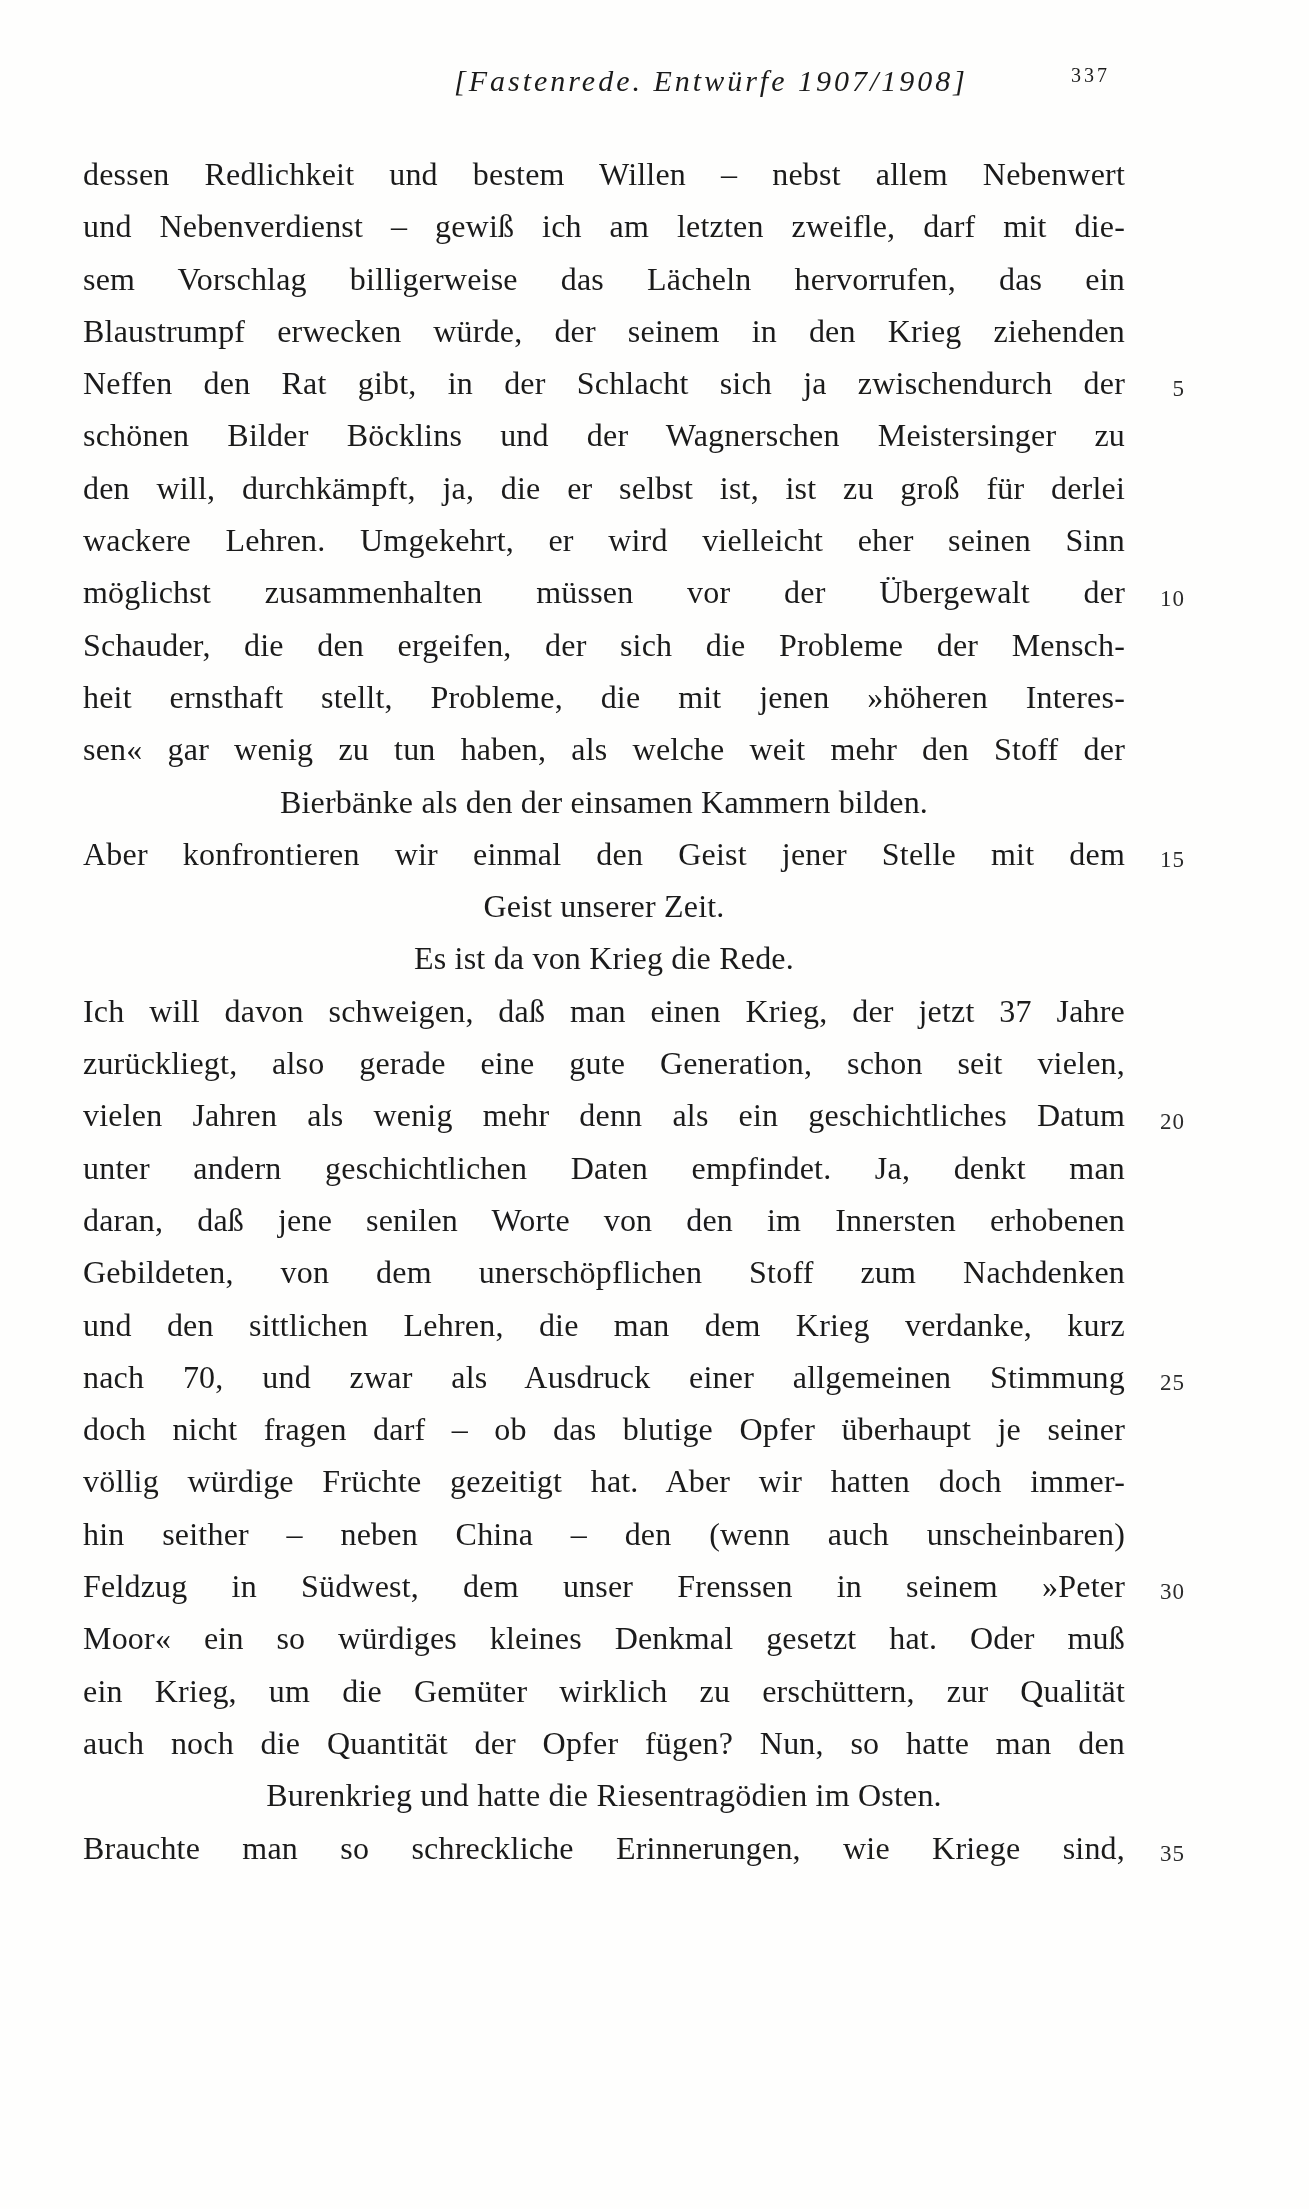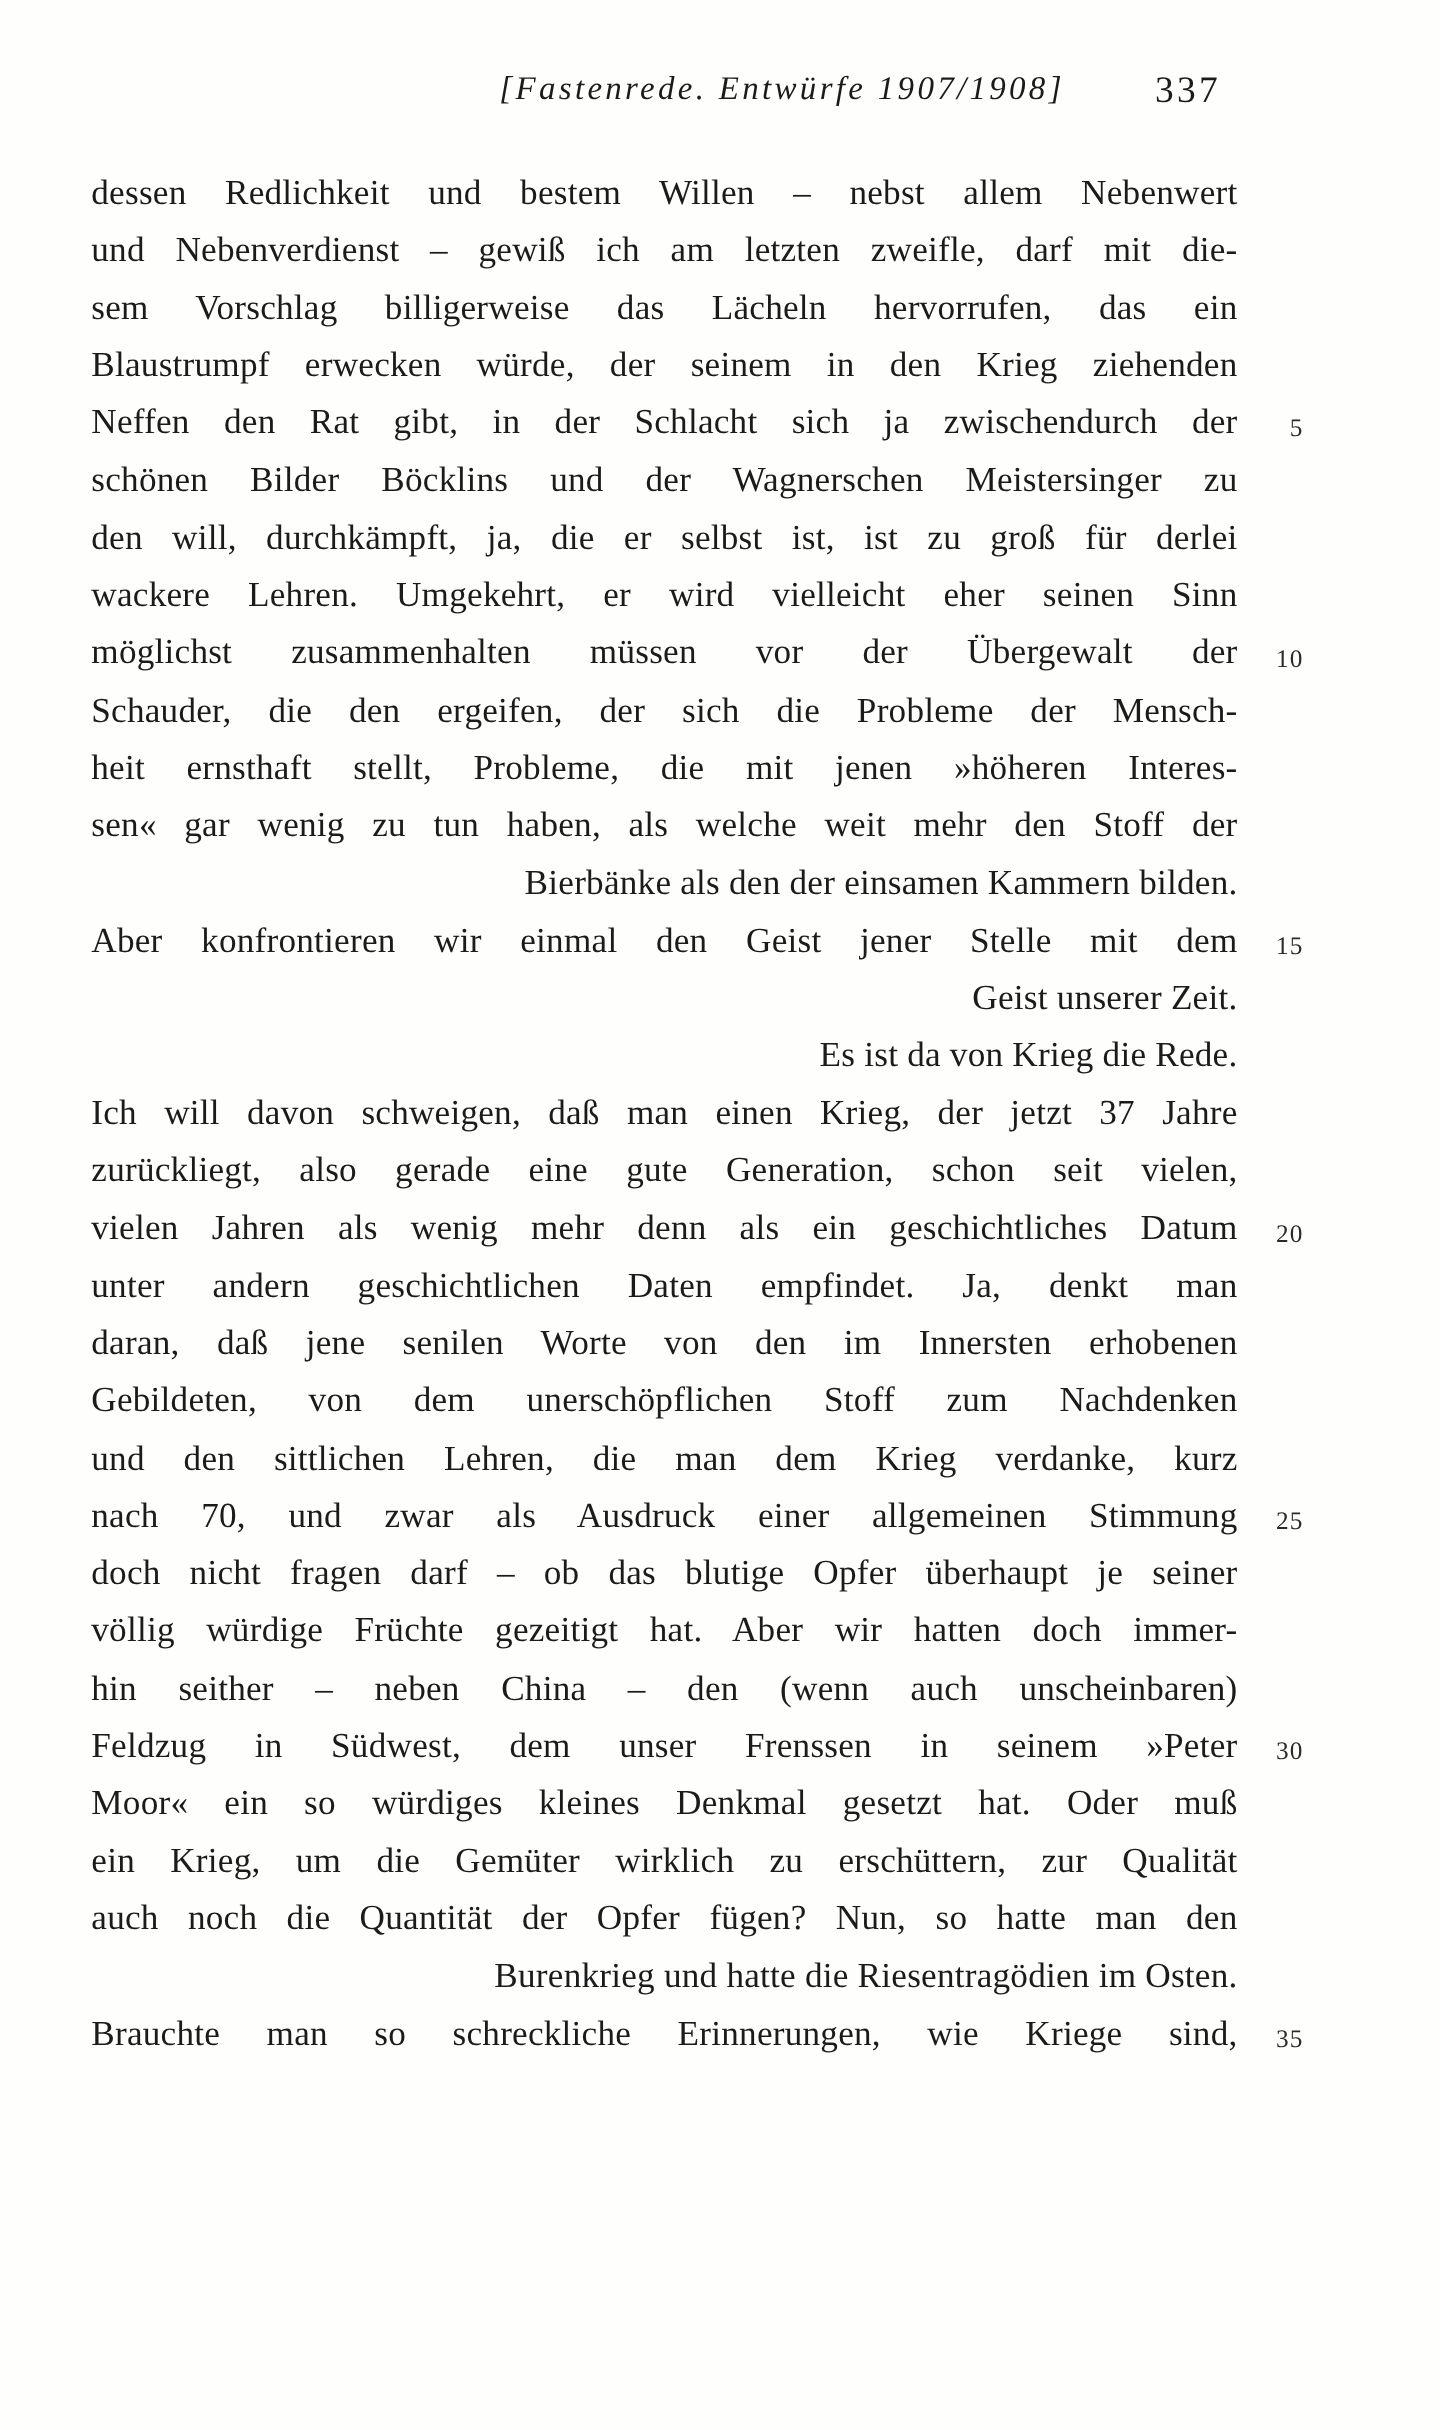--- a/index.html
+++ b/index.html
@@ -29,37 +29,37 @@
     right: 341px;
     font-style: italic;
     font-size: 30px;
     letter-spacing: 3px;
     white-space: nowrap;
   }
   .page-number {
     position: absolute;
     top: 6px;
     right: 199px;
-    font-size: 34px;
+    font-size: 20px;
     letter-spacing: 3px;
   }
   .text-block {
     position: absolute;
     left: 55px;
     top: 148px;
     width: 1042px;
     margin-left: 28px;
   }
   .line {
     position: relative;
     font-size: 32px;
     line-height: 52.3px;
     height: 52.3px;
     letter-spacing: 0.2px;
-    text-align: right;
+    text-align: center;
     overflow: visible;
   }
   .line.just {
     text-align: justify;
     text-align-last: justify;
   }
   .margin-num {
     position: absolute;
     right: -60px;
     bottom: 9px;

